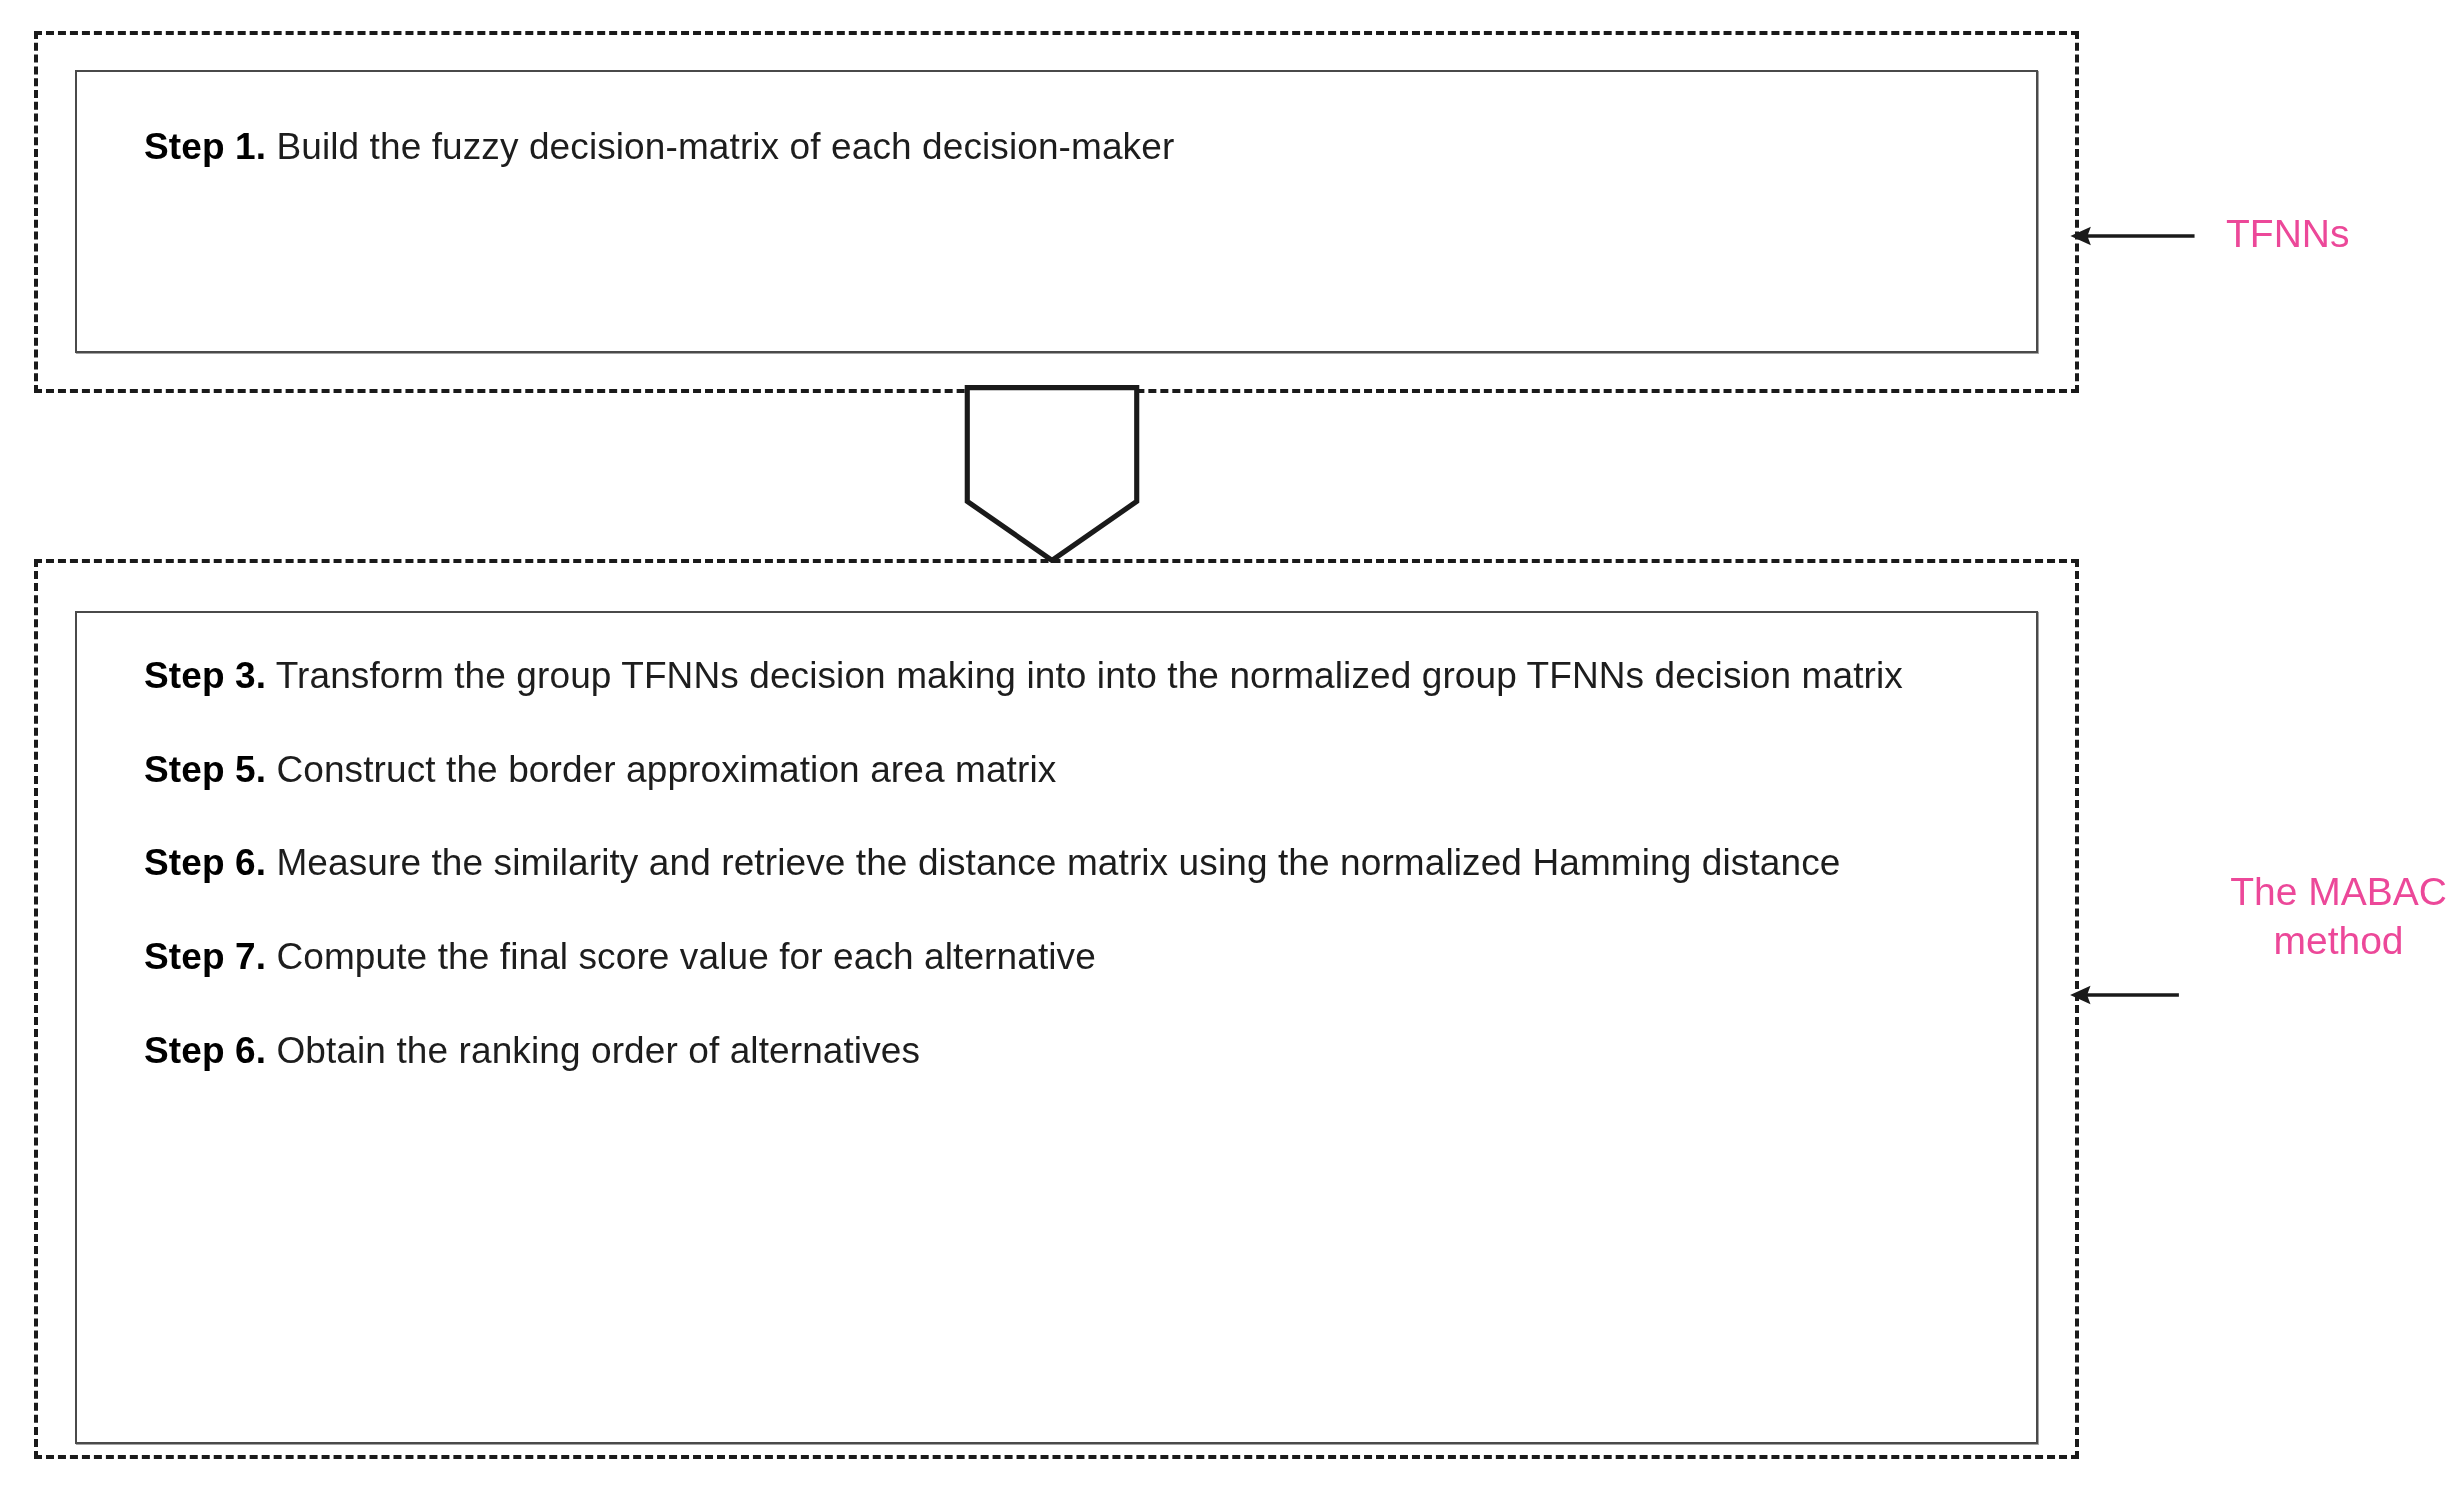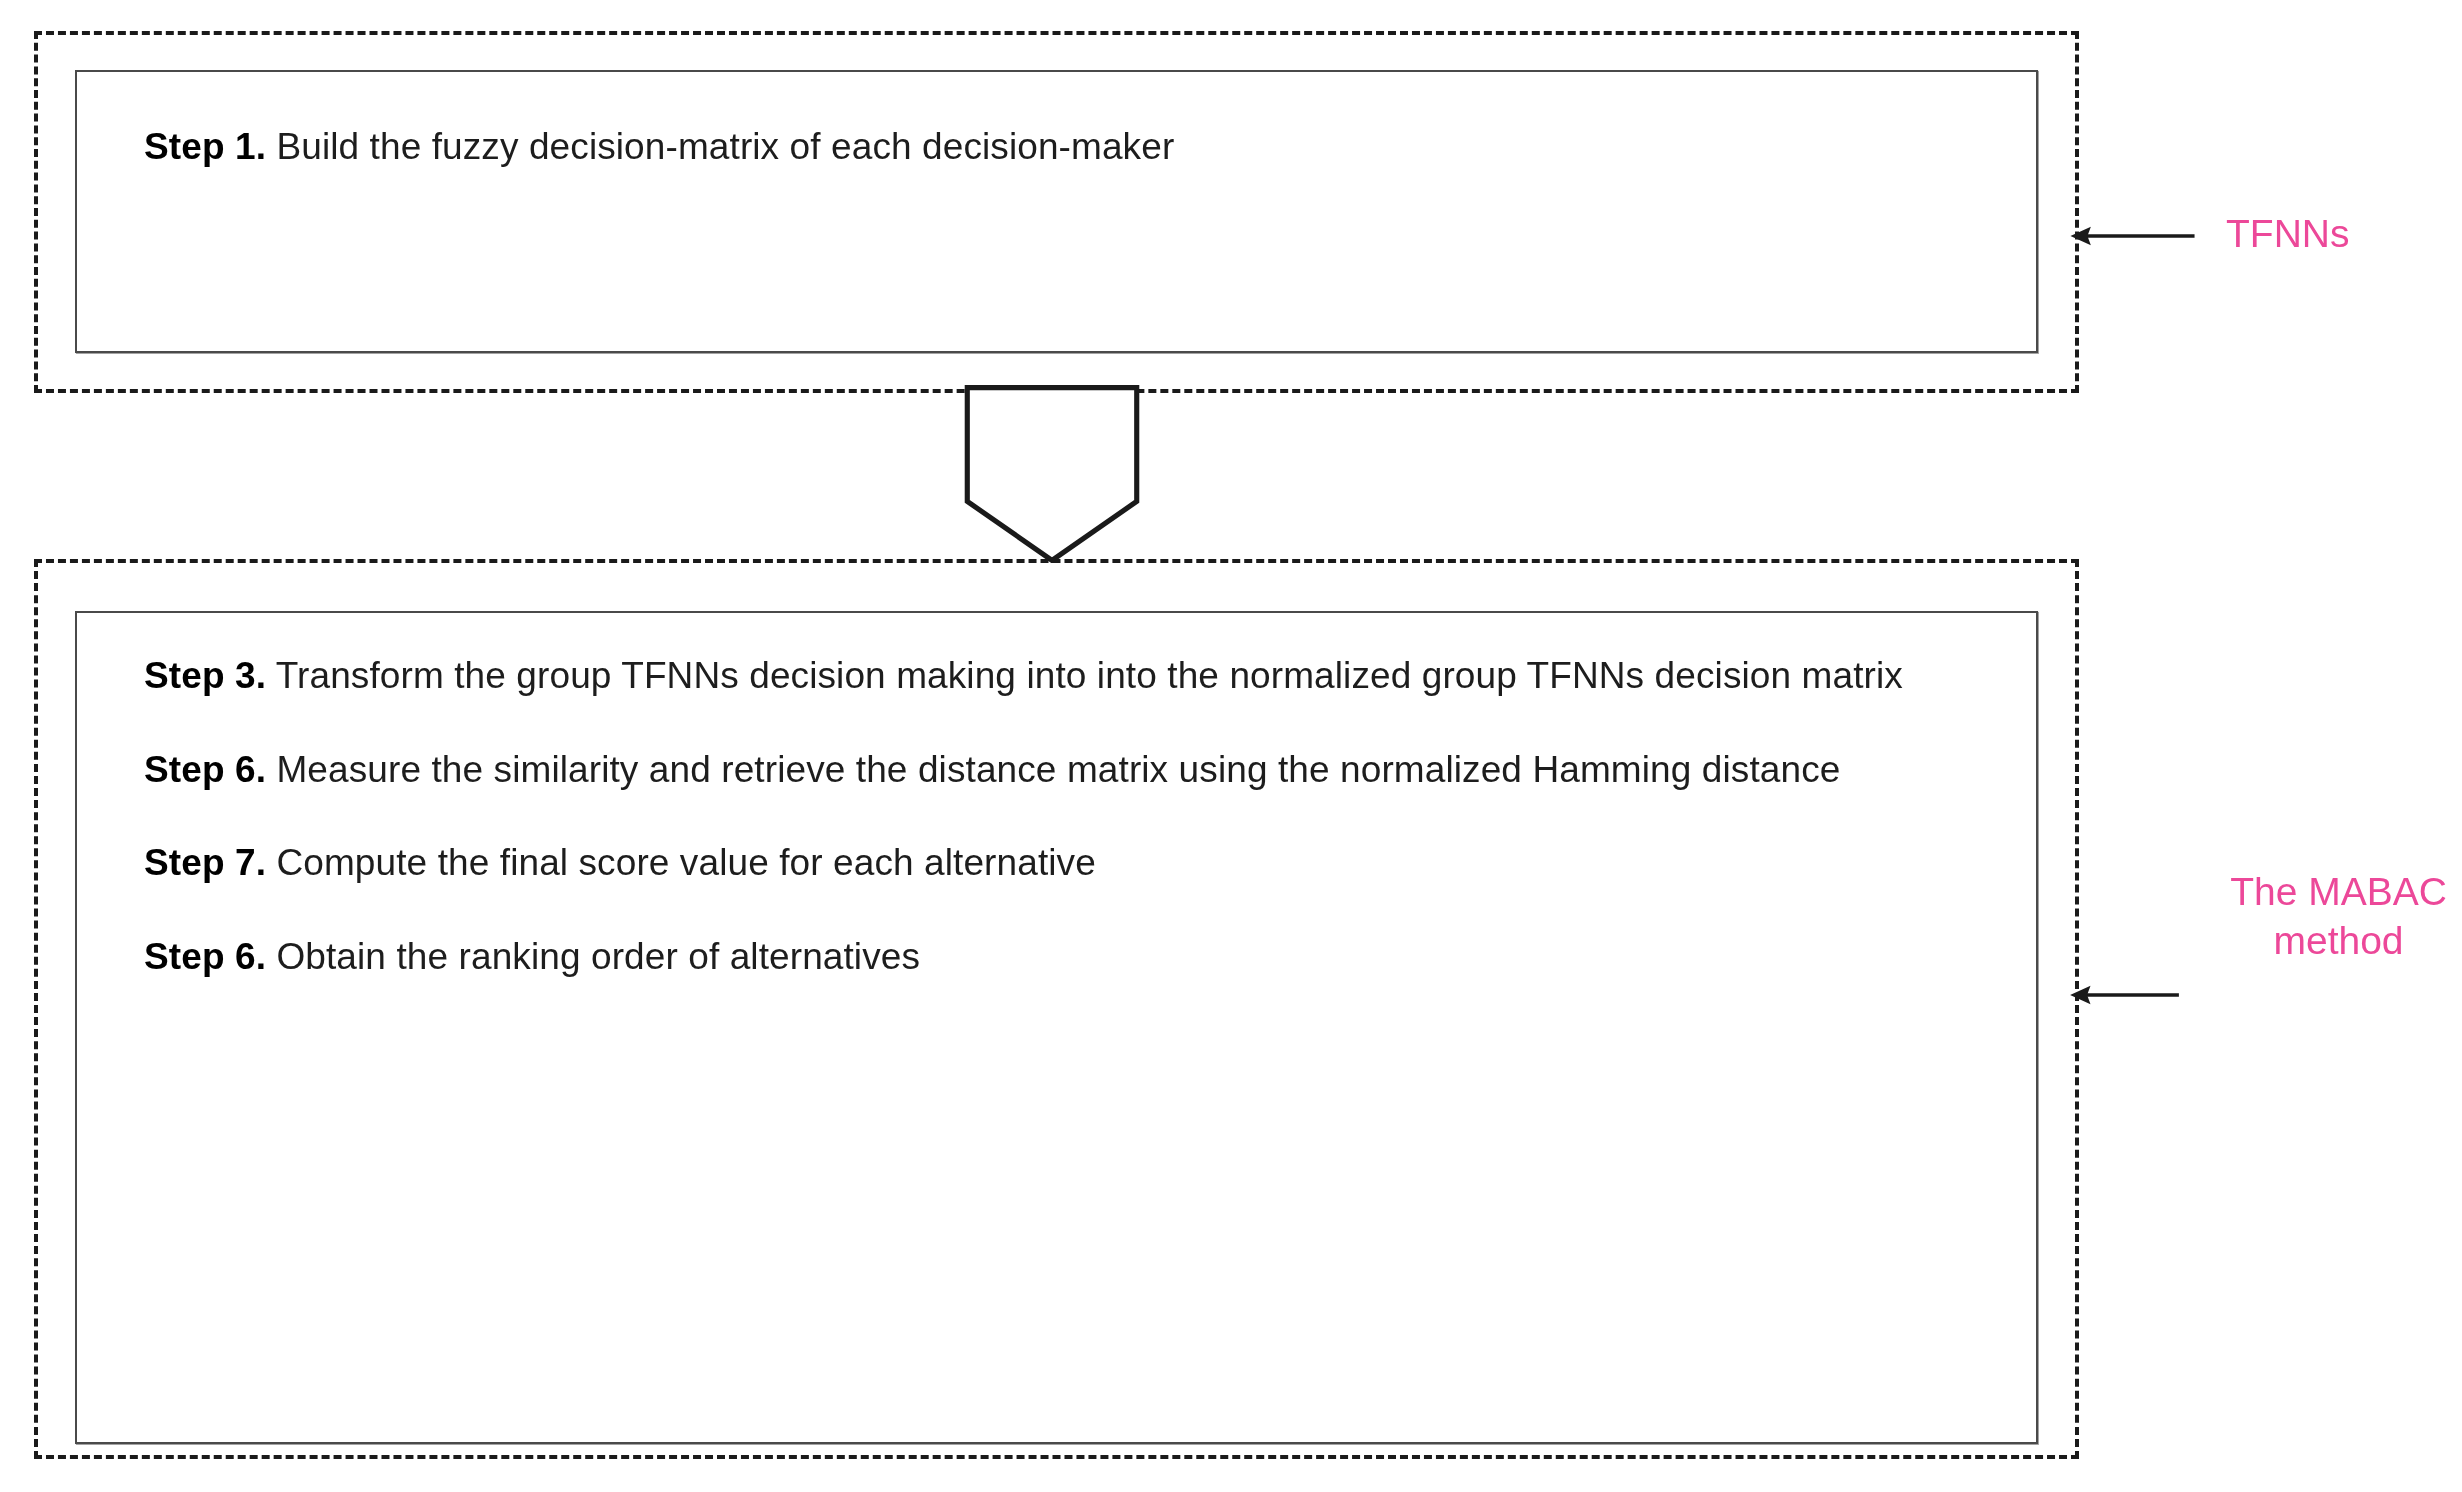--- a/index.html
+++ b/index.html
@@ -184,20 +184,23 @@
 
   <div class="panel" id="panel-mabac">
     <div class="panel-inner">
       <div class="steps">
 
         <div class="step-row">
           <span class="step-label">Step 3.</span><span> </span><span class="step-text">Transform the group TFNNs decision making into into the normalized group TFNNs decision matrix</span>
         </div>
 
 
+        <div class="step-row">
+          <span class="step-label">Step 5.</span><span> </span><span class="step-text">Construct the border approximation area matrix</span>
+        </div>
 
         <div class="step-row">
           <span class="step-label">Step 6.</span><span> </span><span class="step-text">Measure the similarity and retrieve the distance matrix using the normalized Hamming distance</span>
         </div>
 
         <div class="step-row">
           <span class="step-label">Step 7.</span><span> </span><span class="step-text">Compute the final score value for each alternative</span>
         </div>
 
         <div class="step-row">

